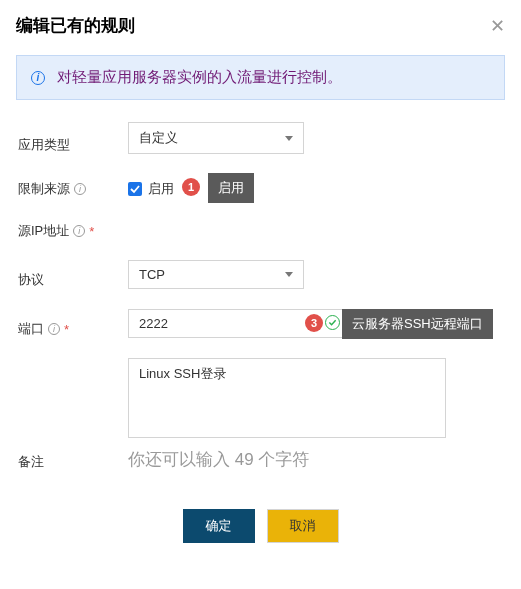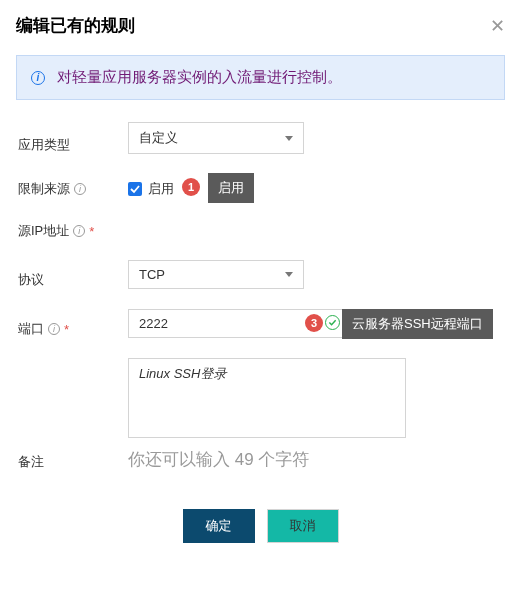--- a/index.html
+++ b/index.html
@@ -15,34 +15,34 @@
   .row { display: flex; align-items: flex-end; margin-bottom: 20px; position: relative; }
   .row.short { margin-bottom: 18px; }
   .label { width: 110px; font-size: 13px; color: #333; display: flex; align-items: center; gap: 4px; padding-top: 6px; flex-shrink: 0; }
   .req { color: #e1504a; }
   .help-icon { width: 12px; height: 12px; border: 1px solid #999; border-radius: 50%; display: inline-flex; align-items: center; justify-content: center; font-size: 9px; color: #999; font-style: italic; }
   .ctrl { flex: 1; position: relative; }
   .select, .input, .textarea { width: 176px; border: 1px solid #d4d4d4; padding: 6px 10px; font-size: 13px; color: #333; background: #fff; }
   .select { display: flex; justify-content: space-between; align-items: center; cursor: pointer; }
   .caret { width: 0; height: 0; border-left: 4px solid transparent; border-right: 4px solid transparent; border-top: 5px solid #777; }
   .input { outline: none; }
-  .textarea { width: 278px; height: 80px; resize: none; outline: none; font-family: inherit; font-style: italic; }
+  .textarea { width: 318px; height: 80px; resize: none; outline: none; font-family: inherit; }
   .hint { font-size: 17px; color: #999; margin-top: 6px; }
   .cb-wrap { display: flex; align-items: center; gap: 6px; padding-top: 6px; }
   .checkbox { width: 14px; height: 14px; background: #1a73e8; border-radius: 2px; display: flex; align-items: center; justify-content: center; }
   .checkbox svg { width: 10px; height: 10px; }
   .cb-label { font-size: 13px; color: #333; }
   .step { position: absolute; width: 18px; height: 18px; background: #e1504a; border-radius: 50%; color: #fff; font-size: 11px; font-weight: 600; display: flex; align-items: center; justify-content: center; }
   .tip { position: absolute; background: #5a5a5a; color: #fff; font-size: 13px; padding: 6px 10px; white-space: nowrap; z-index: 5; }
   .valid { position: absolute; width: 15px; height: 15px; border: 1.6px solid #2bb150; border-radius: 50%; display: flex; align-items: center; justify-content: center; }
   .valid svg { width: 9px; height: 9px; }
   .footer { display: flex; justify-content: center; gap: 12px; padding: 18px 0 18px 0; }
   .btn { padding: 7px 22px; font-size: 13px; border: 1px solid transparent; cursor: pointer; }
   .btn-primary { background: #0c4a6e; color: #fff; }
-  .btn-default { background: #14b8a6; color: #333; border-color: #d4d4d4; }
+  .btn-default { background: #eab308; color: #333; border-color: #d4d4d4; }
 </style>
 </head>
 <body>
 
 <div class="modal">
   <div class="header">
     <div class="title">编辑已有的规则</div>
     <div class="close">✕</div>
   </div>
 

